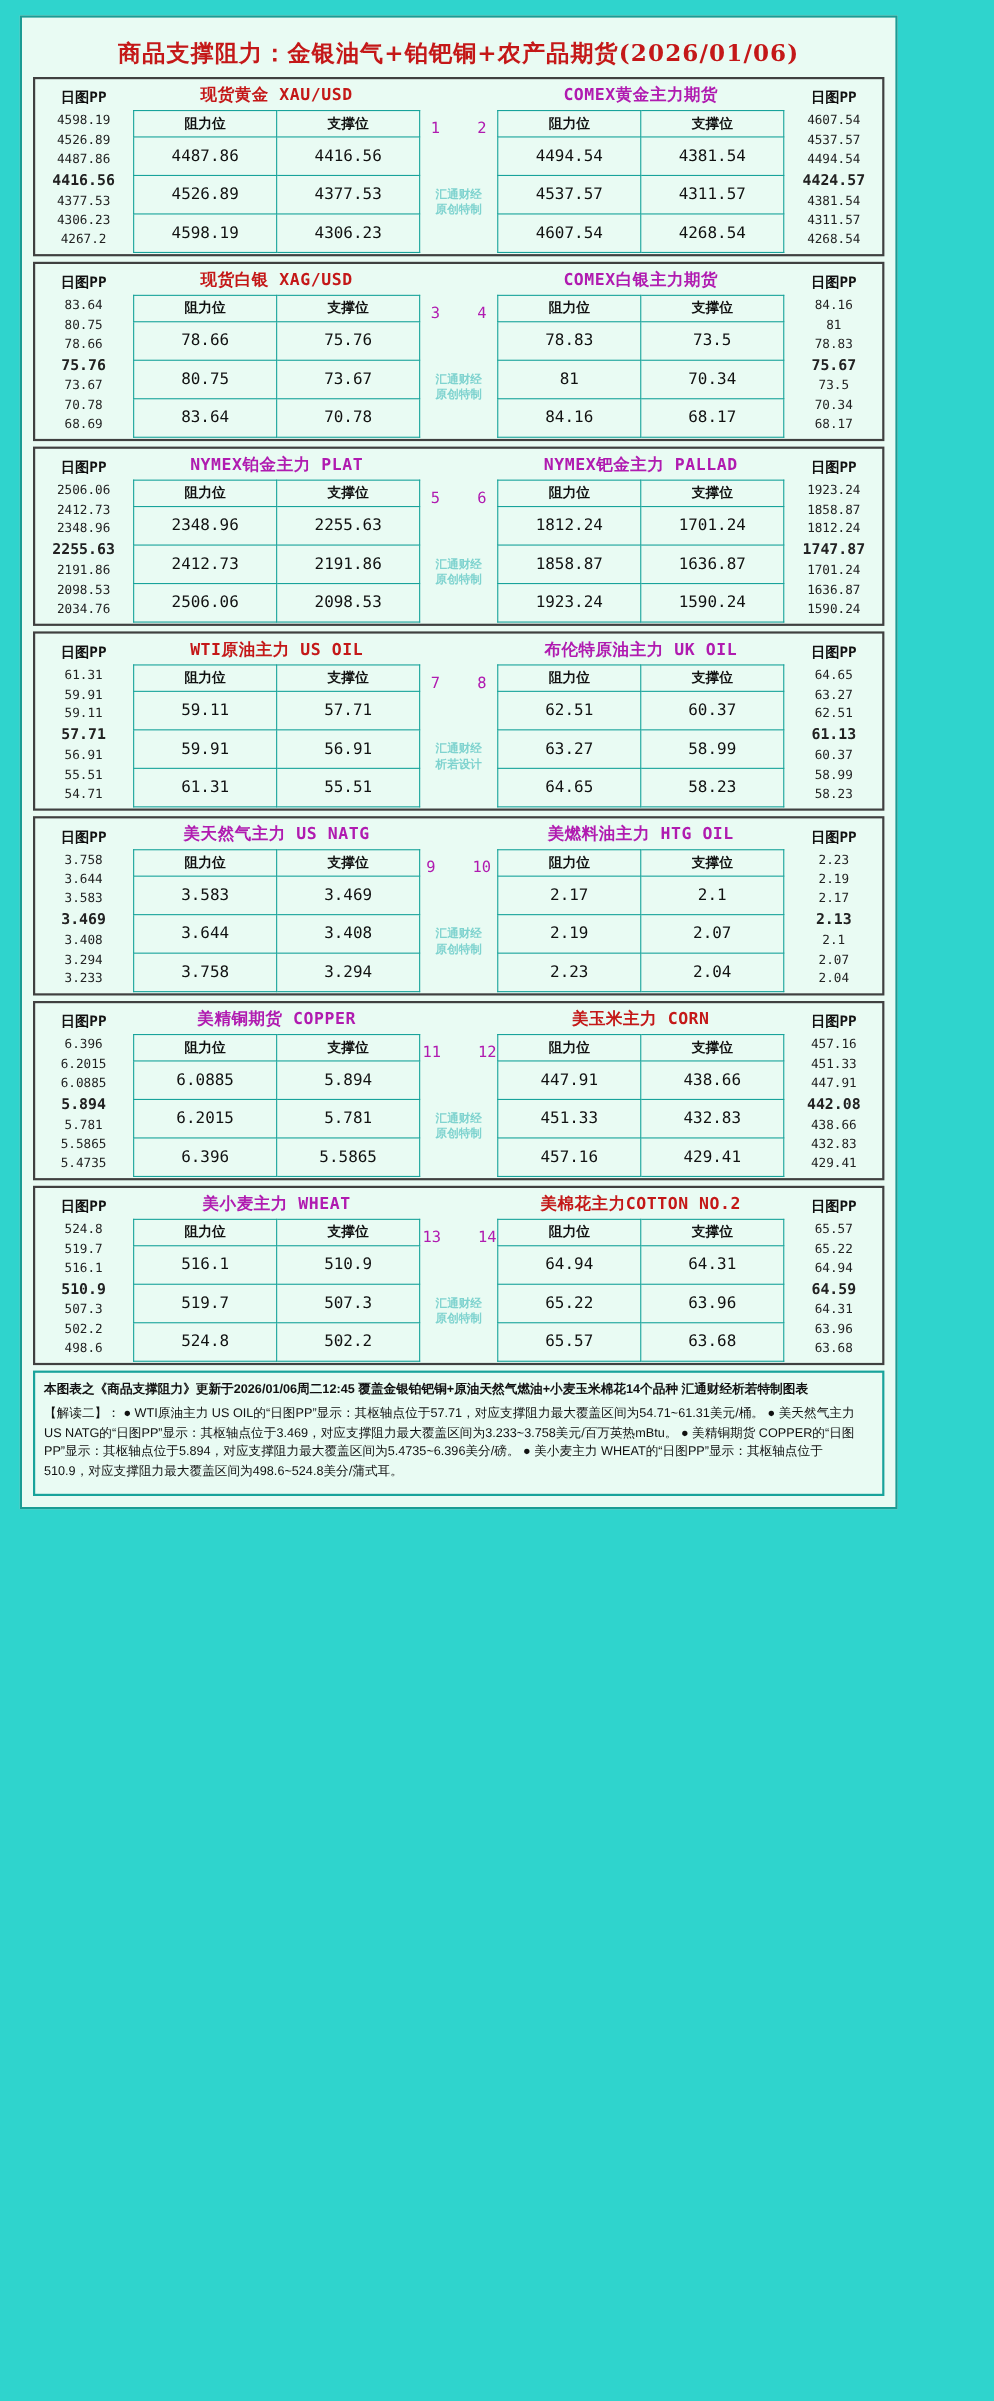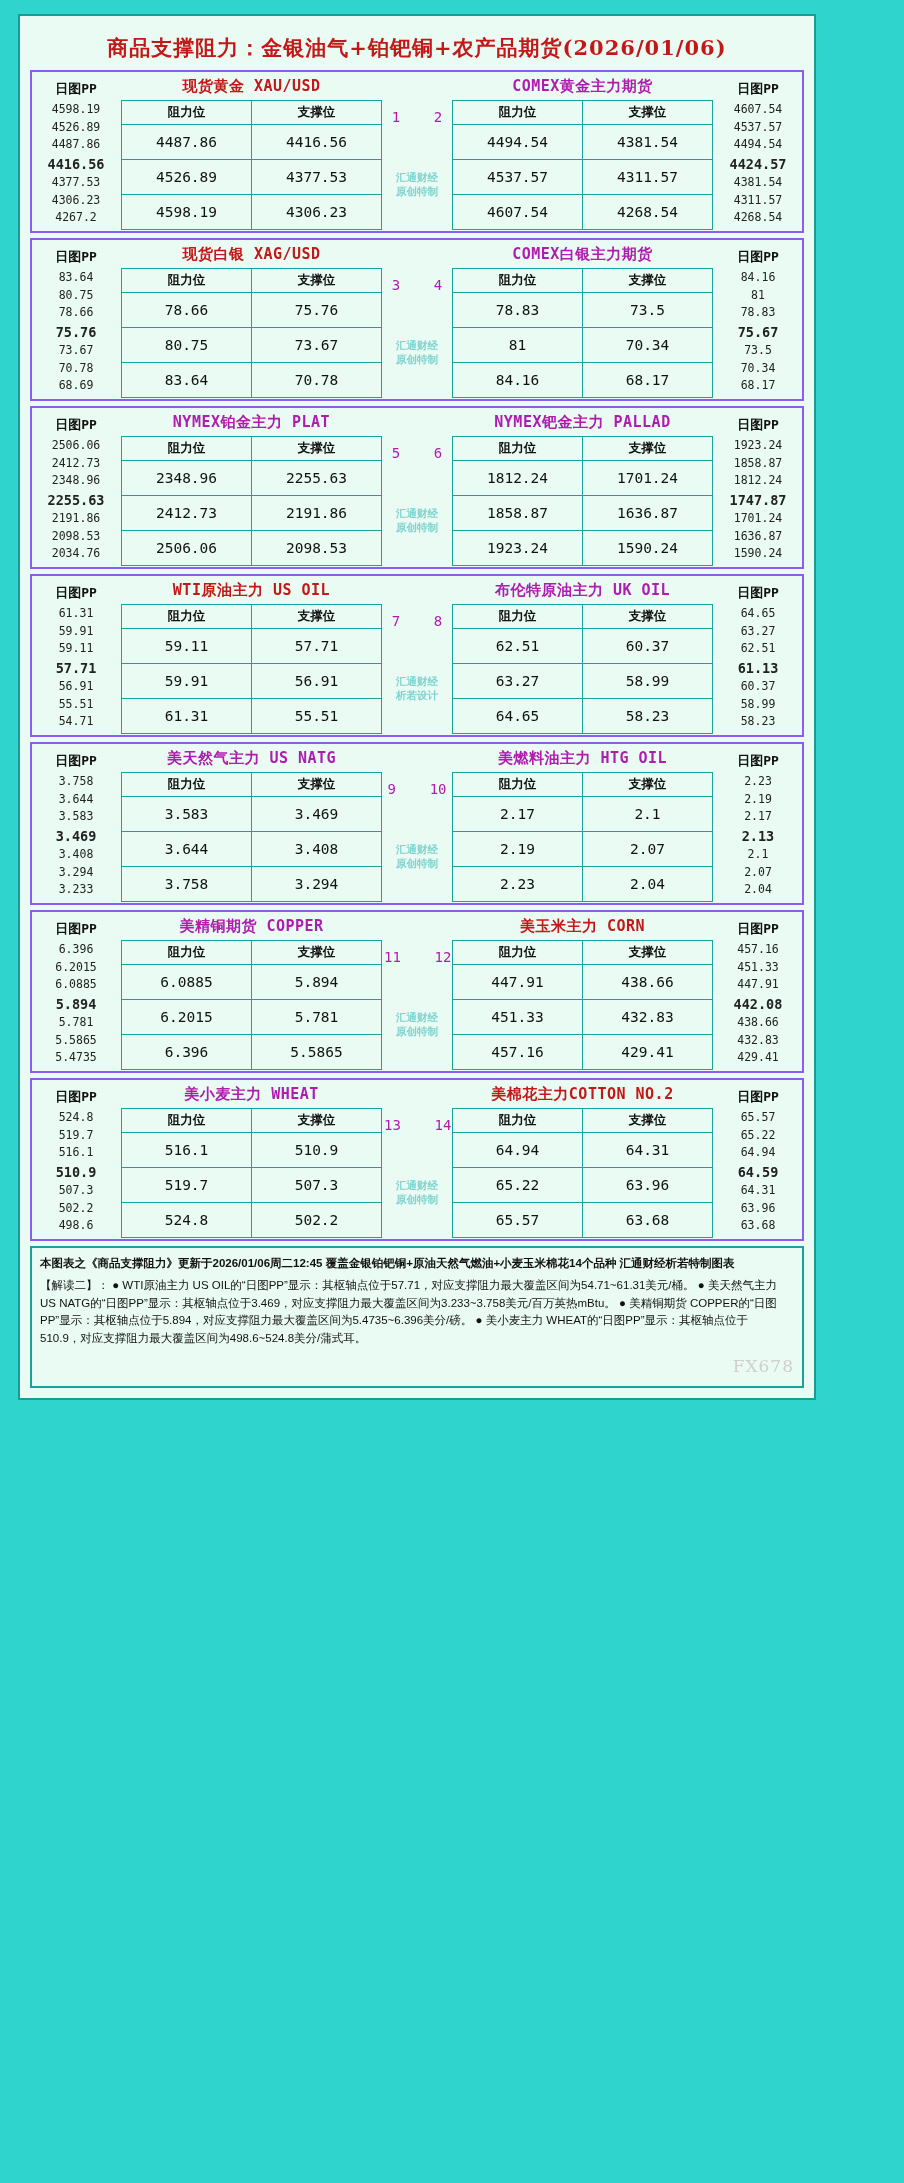--- a/index.html
+++ b/index.html
@@ -27,21 +27,21 @@
     padding: 10px 0 8px 0;
     font-family: "DejaVu Serif", serif;
   }
   .subtitle {
     font-size: 12.5px;
     color: #111;
     padding: 0 4px 7px 6px;
     letter-spacing: 0.3px;
   }
   .blk {
-    border: 2px solid #8b5cf6;
+    border: 2px solid #404040;
     margin-bottom: 5px;
     background: #e9fbf3;
   }
   table.grid { width: 100%; border-collapse: collapse; table-layout: fixed; }
   table.grid td { vertical-align: middle; }
 
   .axiscol { width: 88px; text-align: center; }
   .axiscol .ax {
     font-size: 11.5px; color: #222; line-height: 1.52;
     font-family: "DejaVu Sans Mono", monospace;
@@ -652,17 +652,16 @@
                 </td>
               </tr>
             </tbody>
           </table>
         </div>
       </div>
 
     <div class="footbox">
       <p class="l1">本图表之《商品支撑阻力》更新于2026/01/06周二12:45  覆盖金银铂钯铜+原油天然气燃油+小麦玉米棉花14个品种  汇通财经析若特制图表</p>
       <p>【解读二】： ● WTI原油主力 US OIL的“日图PP”显示：其枢轴点位于57.71，对应支撑阻力最大覆盖区间为54.71~61.31美元/桶。 ● 美天然气主力 US NATG的“日图PP”显示：其枢轴点位于3.469，对应支撑阻力最大覆盖区间为3.233~3.758美元/百万英热mBtu。 ● 美精铜期货 COPPER的“日图PP”显示：其枢轴点位于5.894，对应支撑阻力最大覆盖区间为5.4735~6.396美分/磅。 ● 美小麦主力 WHEAT的“日图PP”显示：其枢轴点位于510.9，对应支撑阻力最大覆盖区间为498.6~524.8美分/蒲式耳。</p>
-      <div class="fx">FX678</div>
     </div>
 
   </div>
 </div>
 
 </body></html>

